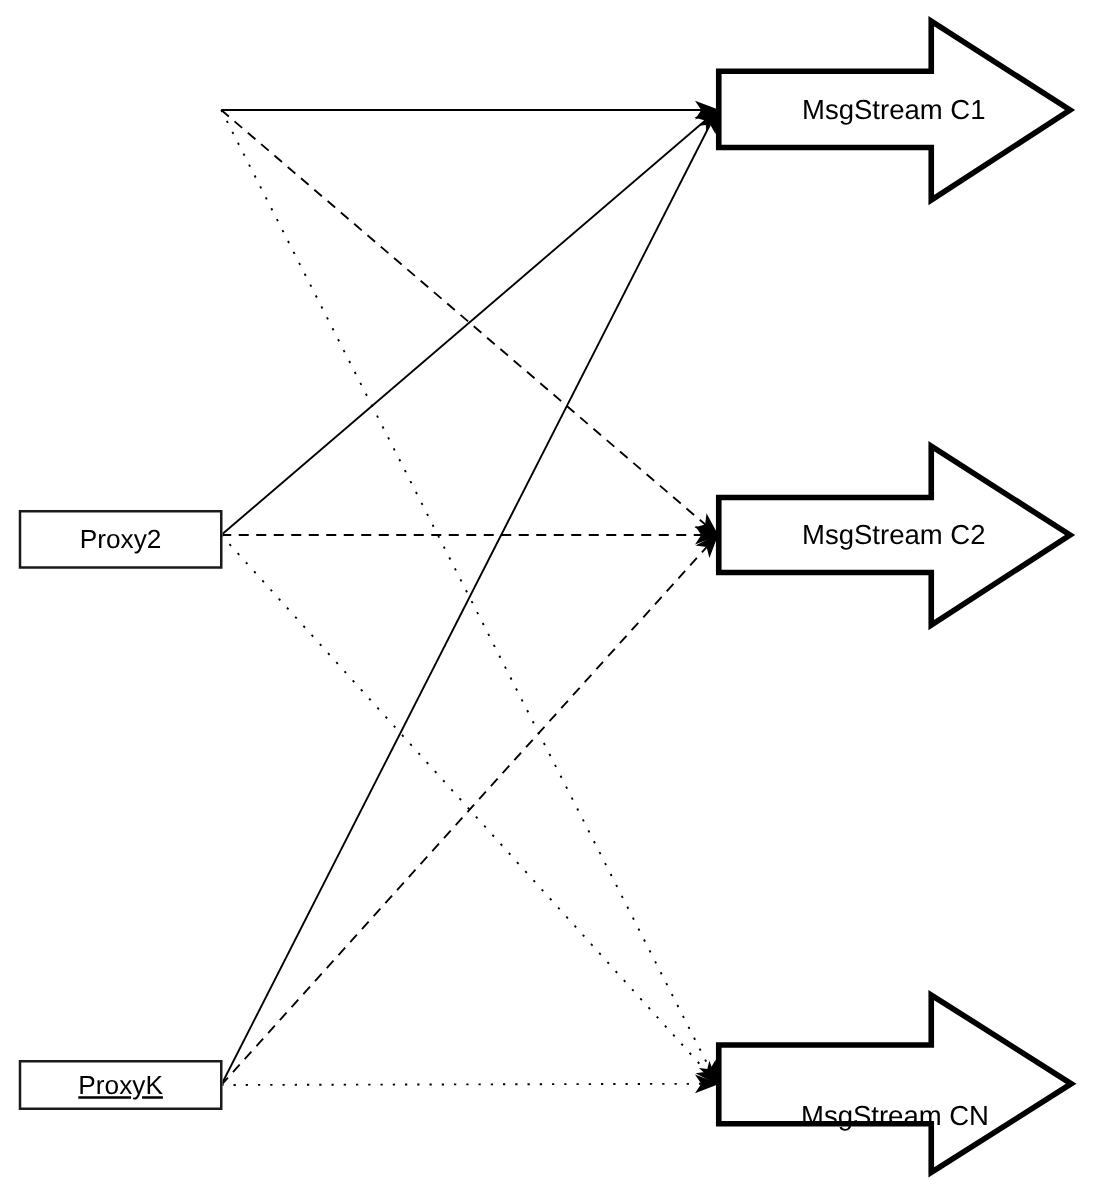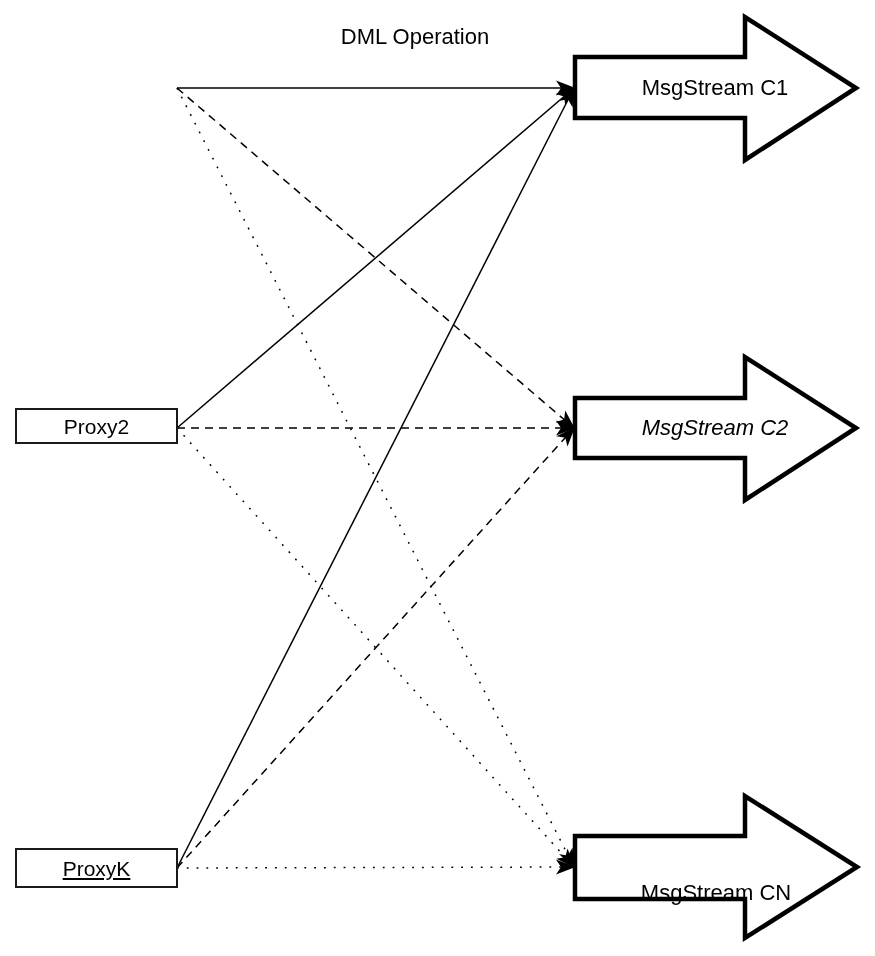--- a/index.html
+++ b/index.html
@@ -41,31 +41,31 @@
     box-sizing: border-box;
     border: 2px solid #1a1a1a;
     background: #ffffff;
     display: flex;
     align-items: center;
     justify-content: center;
     font-size: 21px;
     line-height: 1;
   }
   #proxy1-box { left: 16px; top: 67px; width: 162px; height: 41px; }
-  #proxy2-box { left: 15px; top: 408px; width: 163px; height: 36px; }
+  #proxy2-box { left: 15px; top: 408px; width: 163px; height: 47px; }
   #proxyk-box { left: 15px; top: 848px; width: 163px; height: 40px; text-decoration: underline; }
   .stream-label {
     position: absolute;
     transform: translate(-50%, -50%);
     font-size: 22px;
     white-space: nowrap;
     line-height: 1;
   }
   #stream-c1-label { left: 715px; top: 88px; }
-  #stream-c2-label { left: 715px; top: 428px; font-style: italic; }
+  #stream-c2-label { left: 715px; top: 428px; }
   #stream-cn-label { left: 716px; top: 893px; }
   .diagram-title {
     position: absolute;
     left: 415px;
     top: 24px;
     transform: translateX(-50%);
     text-align: center;
     font-size: 22px;
     line-height: 26px;
     white-space: nowrap;
@@ -94,21 +94,20 @@
         <line x1="177" y1="88" x2="574" y2="428" class="edge edge-dashed" marker-end="url(#arrowhead)"></line>
         <line x1="177" y1="428" x2="574" y2="428" class="edge edge-dashed" marker-end="url(#arrowhead)"></line>
         <line x1="177" y1="868" x2="574" y2="428" class="edge edge-dashed" marker-end="url(#arrowhead)"></line>
         <line x1="177" y1="88" x2="574" y2="867" class="edge edge-dotted" marker-end="url(#arrowhead)"></line>
         <line x1="177" y1="428" x2="574" y2="867" class="edge edge-dotted" marker-end="url(#arrowhead)"></line>
         <line x1="177" y1="868" x2="574" y2="867" class="edge edge-dotted" marker-end="url(#arrowhead)"></line>
       </g>
   </svg>
 
   <div class="diagram-title">
-    <div>DML Operation</div>
   </div>
 
   <div id="proxy2-box" class="proxy-box">
     <span>Proxy2</span>
   </div>
   <div id="proxyk-box" class="proxy-box">
     <span>ProxyK</span>
   </div>
 
   <div id="stream-c1-label" class="stream-label">MsgStream C1</div>

